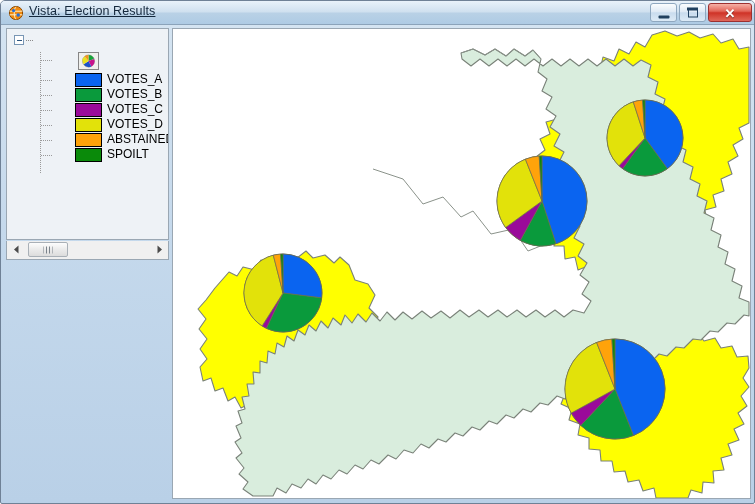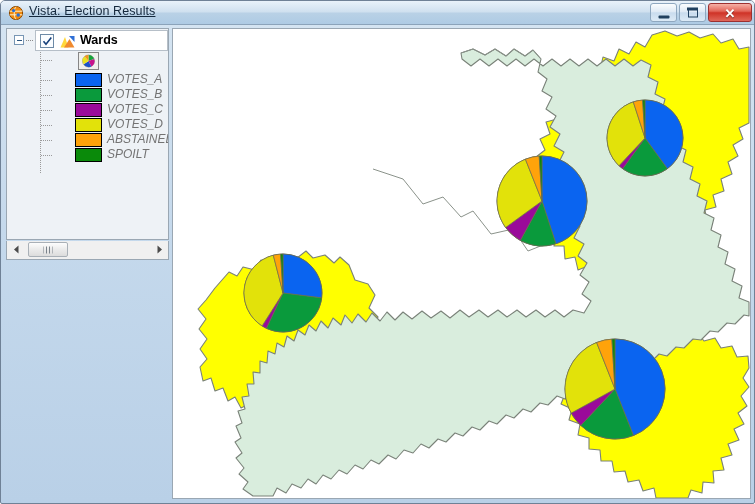--- a/index.html
+++ b/index.html
@@ -98,21 +98,21 @@
   .sym-tick{
     position:absolute;left:34px;width:12px;height:1px;top:7px;
     background:repeating-linear-gradient(90deg,#9a9a9a 0 1px,transparent 1px 2px);
   }
   .swatch{
     position:absolute;left:68px;width:27px;height:14px;
     border:1px solid #000;box-sizing:border-box;
   }
   .sym-label{
     position:absolute;left:100px;top:-1px;
-    font-size:12px;color:#737373;white-space:nowrap;font-style:italic;
+    font-size:12px;color:#000000;white-space:nowrap;
   }
   .pie-sym{
     position:absolute;left:71px;width:21px;height:18px;
     border:1px solid #868686;background:#f0f0ec;box-sizing:border-box;
   }
 
   
   .toc-hsb{
     position:absolute;left:0px;top:213px;width:163px;height:19px;
     border:1px solid #9aa7b3;border-top:none;box-sizing:border-box;
@@ -174,36 +174,20 @@
   </div>
 
   <div class="client">
 
     <div class="toc">
 
       <div class="toc-head">
         <div class="expander"></div>
         <div class="dots-h"></div>
 
-        <div class="layer-row">
-          <div class="chk">
-            <svg width="11" height="11" viewBox="0 0 11 11">
-              <path d="M1.5 5.2 L4 8.2 L9.3 1.6" fill="none" stroke="#17407a" stroke-width="1.6"></path>
-            </svg>
-          </div>
-          <span class="layer-icon">
-            <svg width="15" height="14" viewBox="0 0 15 14">
-              <rect x="0.5" y="0.5" width="14" height="13" fill="#ffffff" stroke="none"></rect>
-              <path d="M0.5 13.5 L5 3 L8.5 13.5 Z" fill="#FFD83B"></path>
-              <path d="M4 13.5 L9.5 5 L14.5 13.5 Z" fill="#F08A2E"></path>
-              <path d="M9 2 L14.5 2 L14.5 8 Z" fill="#2E6FD6"></path>
-            </svg>
-          </span>
-          <span class="layer-name">Wards</span>
-        </div>
       </div>
 
       <div class="tree-dots"></div>
 
       <div class="sym-row" style="top:24px;">
         <div class="sym-tick"></div>
         <div class="pie-sym" style="top:-1px;">
           <svg width="15" height="14" viewBox="0 0 20 20" style="position:absolute;left:2px;top:1px;">
             <circle cx="10" cy="10" r="8.5" fill="#ffffff" stroke="#555" stroke-width=".7"></circle>
             <path d="M10 10 L10 1.5 A8.5 8.5 0 0 1 17.9 7 Z" fill="#19A33A"></path>

